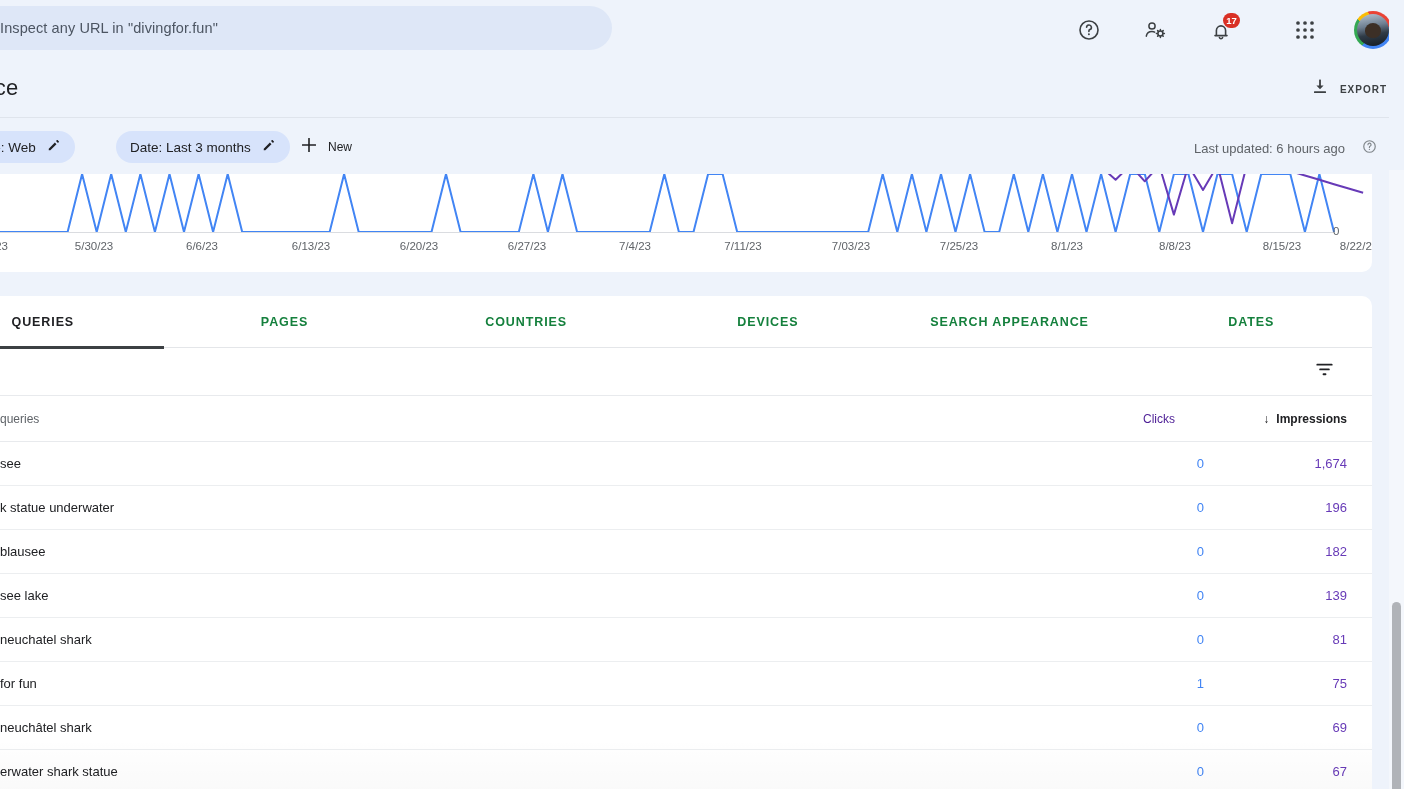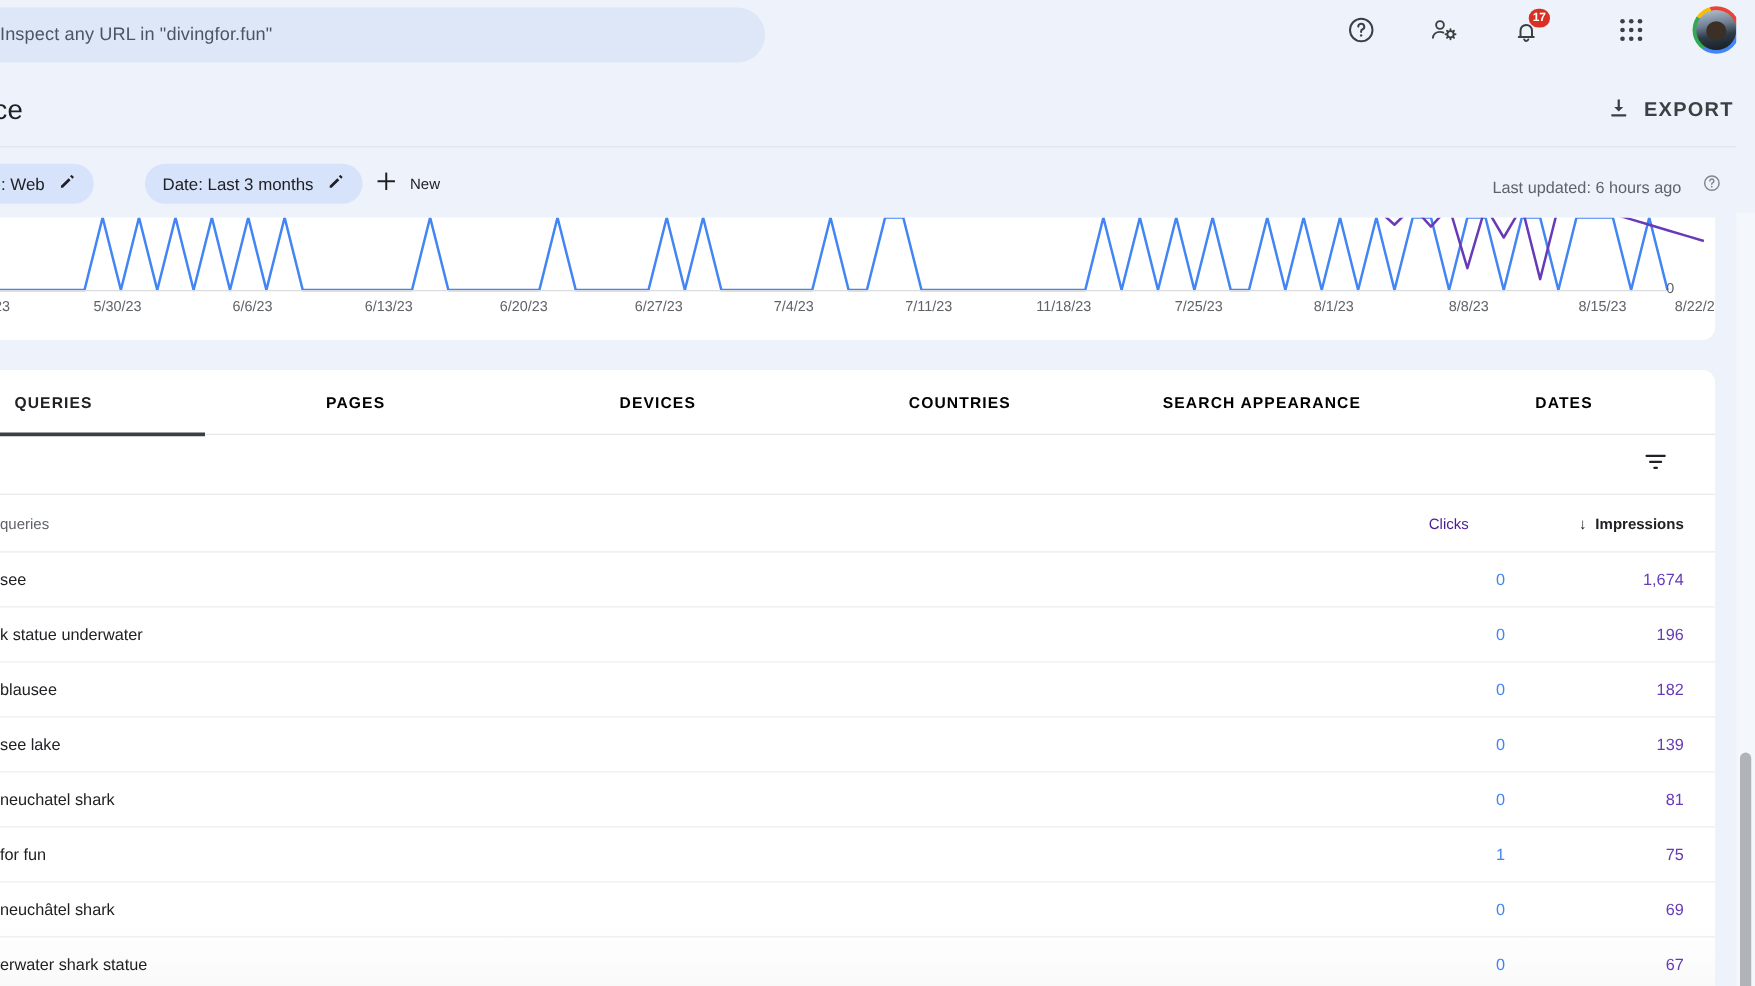--- a/index.html
+++ b/index.html
@@ -20,21 +20,21 @@
   .searchbox {
     position: absolute; left: -60px; top: 6px; width: 672px; height: 44px;
     background: #dee7f7; border-radius: 22px;
     display: flex; align-items: center;
   }
   .searchbox .ph {
     margin-left: 60px; font-size: 14.5px; color: #4c5562; letter-spacing: .1px;
   }
   .topicons {
     position: absolute; right: 0; top: 0; height: 60px;
-    display: flex; align-items: flex-start; gap: 18px;
+    display: flex; align-items: center; gap: 18px;
   }
   .ticon {
     width: 48px; height: 48px; display: flex; align-items: center;
     justify-content: center; position: relative; cursor: pointer;
   }
   .ticon svg { display: block; }
   .badge {
     position: absolute; top: 7px; right: 5px;
     background: #d93025; color: #fff; font-size: 9.5px; font-weight: bold;
     min-width: 17px; height: 15px; border-radius: 8px;
@@ -75,21 +75,21 @@
   }
   .page-title {
     position: absolute; left: -68px; top: 15px;
     font-size: 22px; color: #202124; font-weight: 400; letter-spacing: .1px;
   }
   .export-btn {
     position: absolute; right: 17px; top: 15px; height: 28px;
     display: flex; align-items: center; gap: 10px; cursor: pointer;
   }
   .export-btn .lbl {
-    font-size: 16px; font-weight: bold; color: #3c4043; letter-spacing: 1.0px;
+    font-size: 10px; font-weight: bold; color: #3c4043; letter-spacing: 1.0px;
   }
 
   
   .filterbar {
     position: absolute; left: 0; top: 117px; width: 1404px; height: 57px;
     background: #eef3fb; border-top: 1px solid #dfe4ec;
   }
   .chip {
     position: absolute; top: 13px; height: 32px; border-radius: 16px;
     background: #d7e3fb; display: flex; align-items: center;
@@ -135,21 +135,21 @@
     background: #fff; border-top-left-radius: 10px; border-top-right-radius: 10px;
     overflow: hidden;
   }
   .tabs {
     position: relative; height: 52px; width: 1450px;
     display: flex; align-items: center;
     border-bottom: 1px solid #e4e6e9;
   }
   .tab {
     flex: 1 1 0; text-align: center; font-size: 12.5px; font-weight: bold;
-    letter-spacing: .9px; color: #000000; cursor: pointer;
+    letter-spacing: .9px; color: #15803d; cursor: pointer;
     height: 52px; display: flex; align-items: center; justify-content: center;
     position: relative;
   }
   .tab.active { color: #202124; }
   .tab.active::after {
     content: ''; position: absolute; left: 0; right: 0; bottom: -1px;
     height: 3px; background: #3c4043;
   }
   .filterrow {
     position: relative; height: 48px; width: 1450px;
@@ -355,44 +355,44 @@
       <div class="ylab0">0</div>
       <div class="xticks" id="xticks">
           <div class="xtick" style="left: 78px;">/23</div>
           <div class="xtick" style="left: 172px;">5/30/23</div>
           <div class="xtick" style="left: 280px; text-align: center;">6/6/23</div>
           <div class="xtick" style="left: 389px;">6/13/23</div>
           <div class="xtick" style="left: 497px;">6/20/23</div>
           <div class="xtick" style="left: 605px;">6/27/23</div>
           <div class="xtick" style="left: 713px;">7/4/23</div>
           <div class="xtick" style="left: 821px;">7/11/23</div>
-          <div class="xtick" style="left: 929px;">11/18/23</div>
+          <div class="xtick" style="left: 929px;">7/03/23</div>
           <div class="xtick" style="left: 1037px;">7/25/23</div>
           <div class="xtick" style="left: 1145px;">8/1/23</div>
           <div class="xtick" style="left: 1253px;">8/8/23</div>
           <div class="xtick" style="left: 1360px;">8/15/23</div>
           <div class="xtick" style="left: 1437px;">8/22/23</div>
         </div>
     </div>
   </div>
 
   <div class="table-card">
 
     <div class="tabs" id="tabs">
         <div class="tab active">
           <span>QUERIES</span>
         </div>
         <div class="tab">
           <span>PAGES</span>
         </div>
         <div class="tab">
+          <span>COUNTRIES</span>
+        </div>
+        <div class="tab">
           <span>DEVICES</span>
-        </div>
-        <div class="tab">
-          <span>COUNTRIES</span>
         </div>
         <div class="tab">
           <span>SEARCH APPEARANCE</span>
         </div>
         <div class="tab">
           <span>DATES</span>
         </div>
       </div>
 
     <div class="filterrow">

